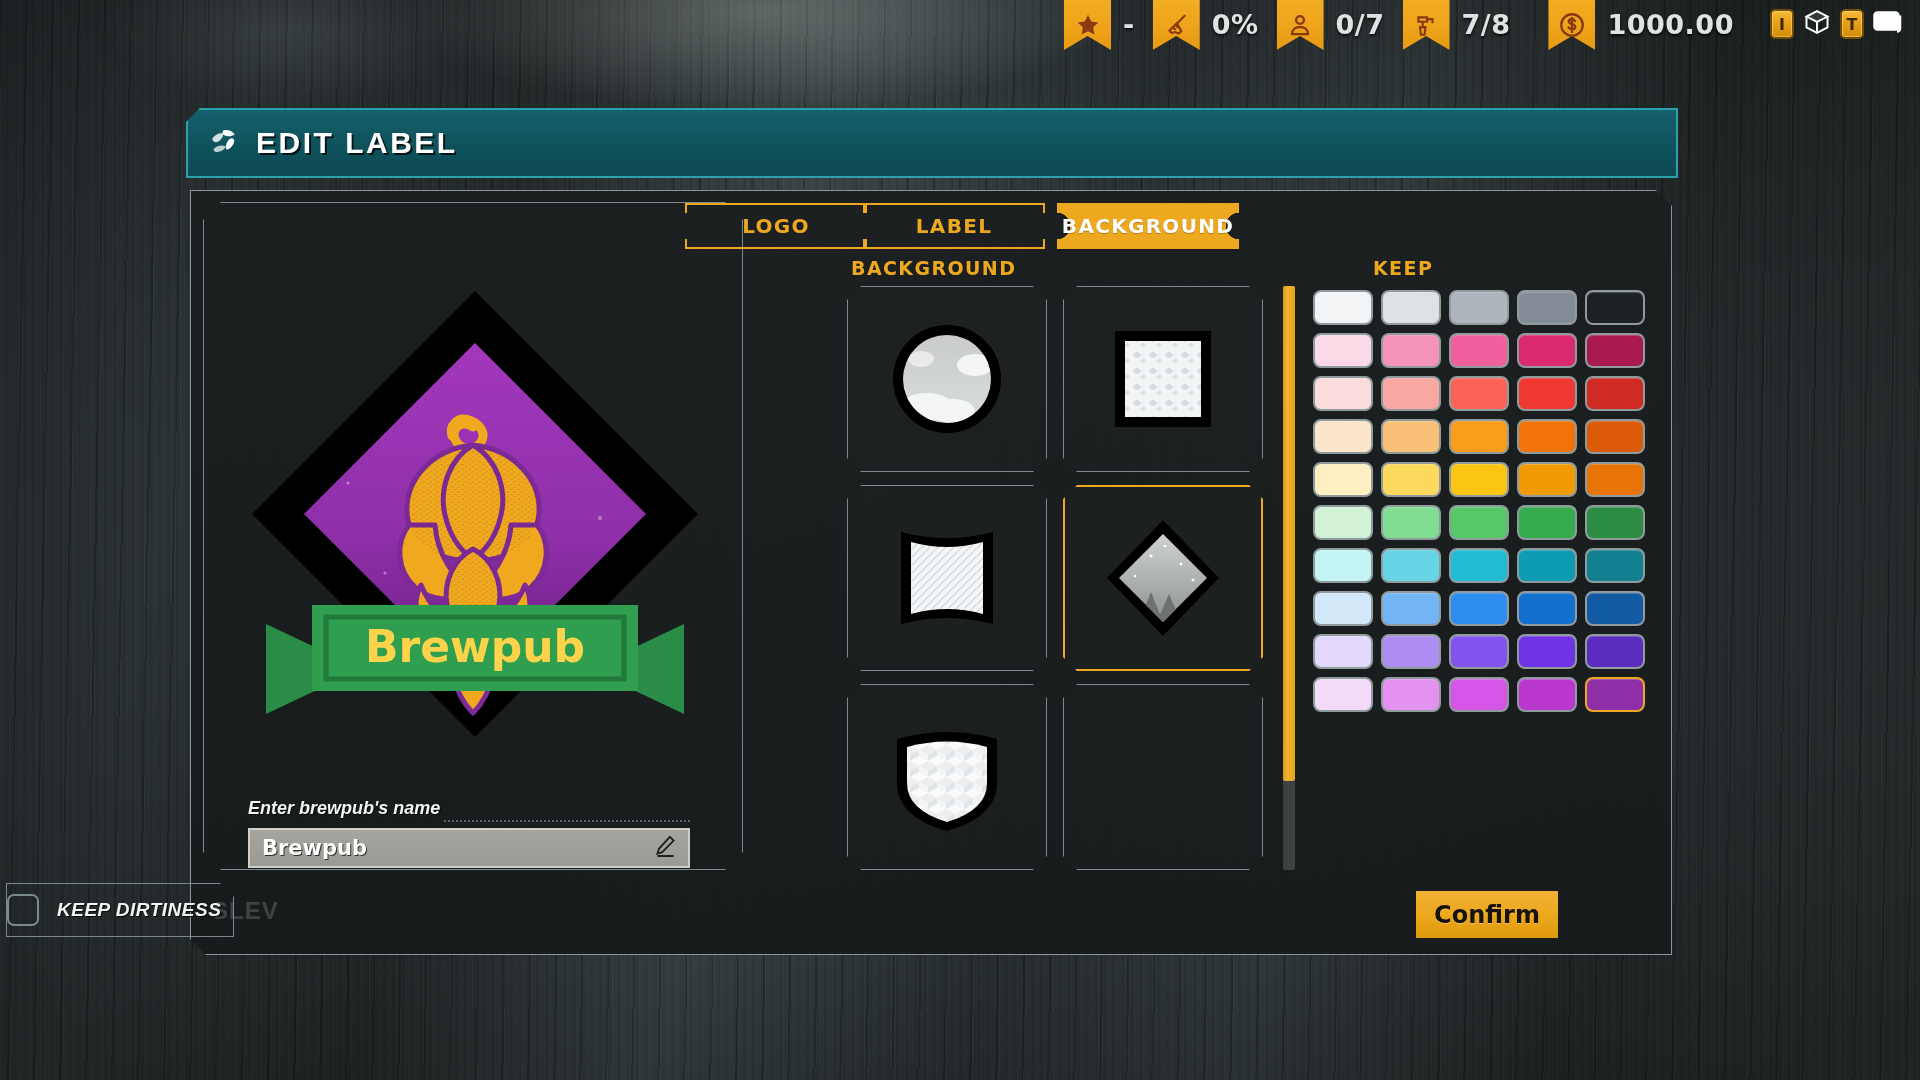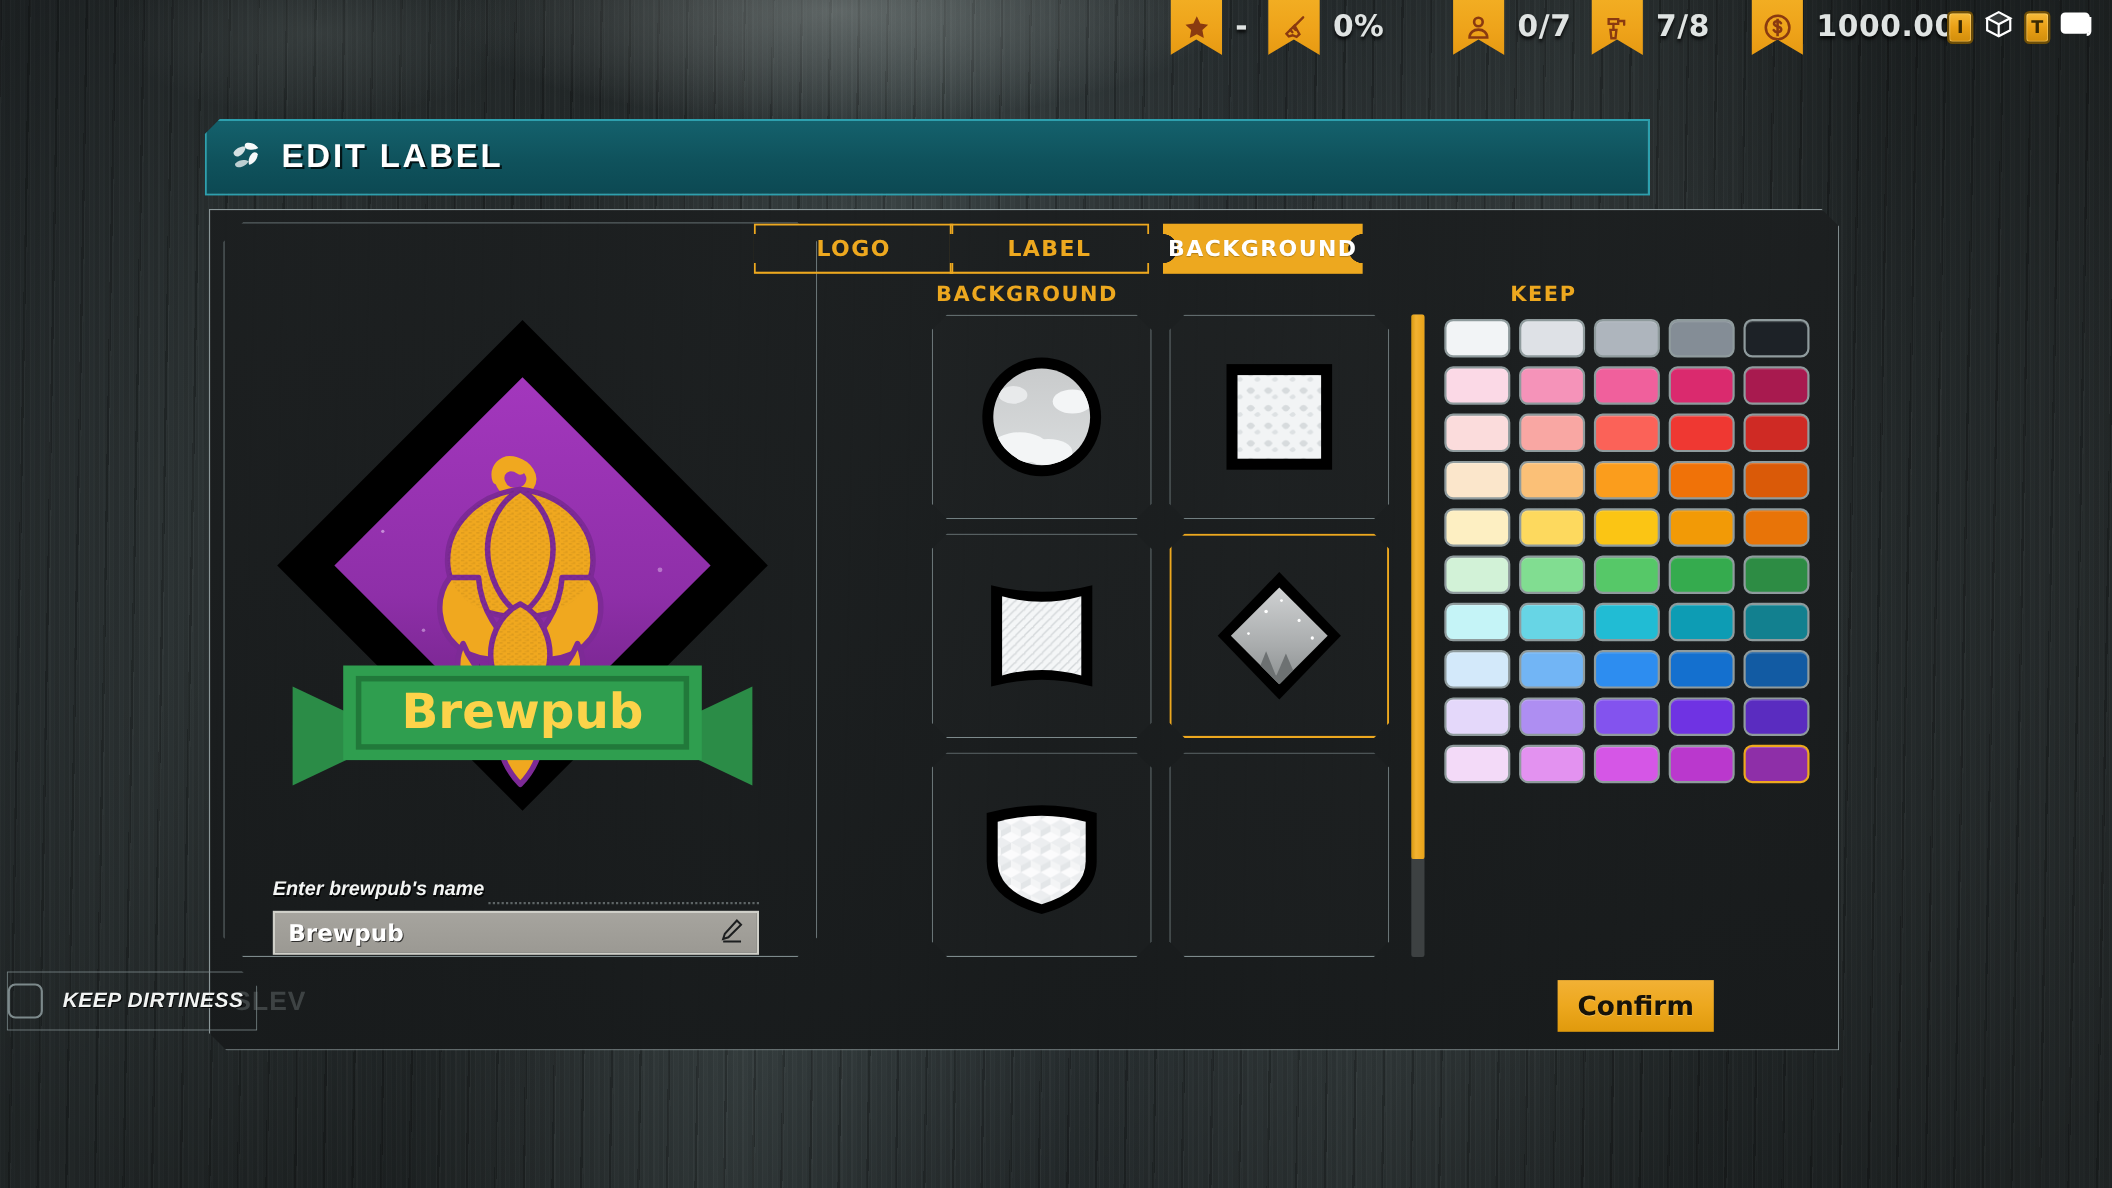--- a/index.html
+++ b/index.html
@@ -82,21 +82,21 @@
     font-family: "DejaVu Sans", sans-serif;
     font-size: 16px; font-weight: bold;
     display: flex; align-items: center; justify-content: center;
     box-shadow: inset 0 0 0 1px rgba(255,230,160,0.45);
   }
 
   
   .dialog { position: absolute; left: 186px; top: 108px; width: 1492px; height: 847px; }
 
   .titlebar {
-    position: absolute; left: 0; top: 0; width: 1314px; height: 70px;
+    position: absolute; left: 0; top: 0; width: 1492px; height: 70px;
     background: linear-gradient(180deg, #14616c 0%, #0f525c 55%, #0c4953 100%);
     border: 2px solid #2da0ae;
     clip-path: polygon(14px 0, 100% 0, 100% 100%, 0 100%, 0 14px);
     display: flex; align-items: center;
   }
   .titlebar-inner { display: flex; align-items: center; padding-left: 18px; }
   .hop-icon { width: 34px; height: 34px; margin-right: 16px; }
   .title-text {
     color: #ffffff;
     font-family: "Liberation Sans", sans-serif;
@@ -308,21 +308,21 @@
         <div class="pennant">
           <svg width="26" height="26" viewBox="0 0 24 24" fill="none" stroke="#8a3a10" stroke-width="2" stroke-linecap="round">
             <path d="M20 3.5 12.5 11"></path>
             <path d="M12.8 10.4 6 17.2l2 2.3 3.2-1 3.3 1.3 2.4-2.2z"></path>
             <path d="M9.2 14 11 16"></path>
             <path d="M11.6 12 13.6 14"></path>
           </svg>
         </div>
         <div class="hud-val">0%</div>
       </div>
-      <div style="display: flex; align-items: center; margin-left: 44px;">
+      <div style="display: flex; align-items: center;">
         <div class="pennant">
           <svg width="26" height="26" viewBox="0 0 24 24" fill="none" stroke="#8a3a10" stroke-width="2.2">
             <circle cx="12" cy="7.4" r="3.6"></circle>
             <path d="M4.6 20.4c0-4.1 3.3-6.6 7.4-6.6s7.4 2.5 7.4 6.6z"></path>
           </svg>
         </div>
         <div class="hud-val">0/7</div>
       </div>
       <div style="display: flex; align-items: flex-start;">
         <div class="pennant">

